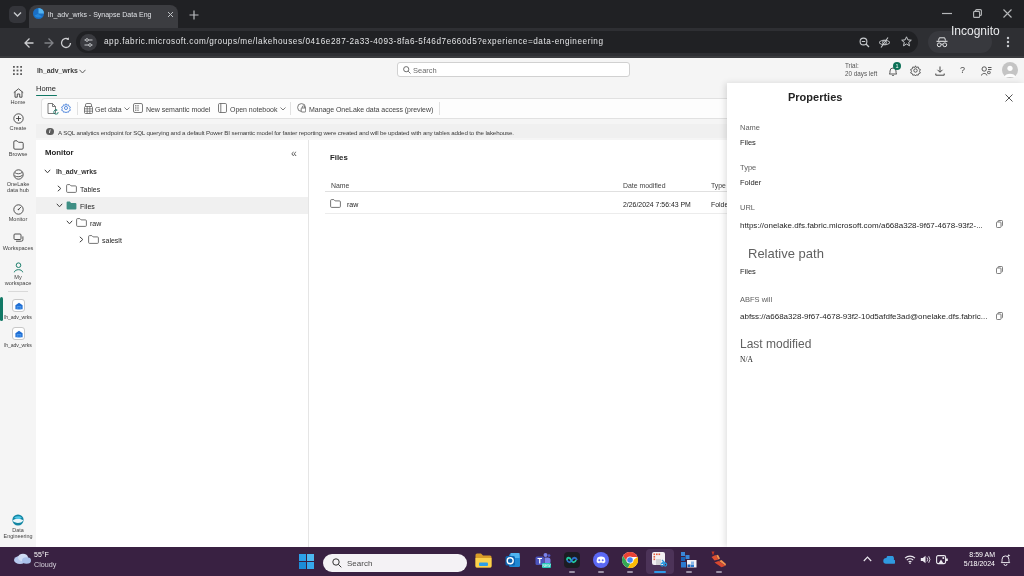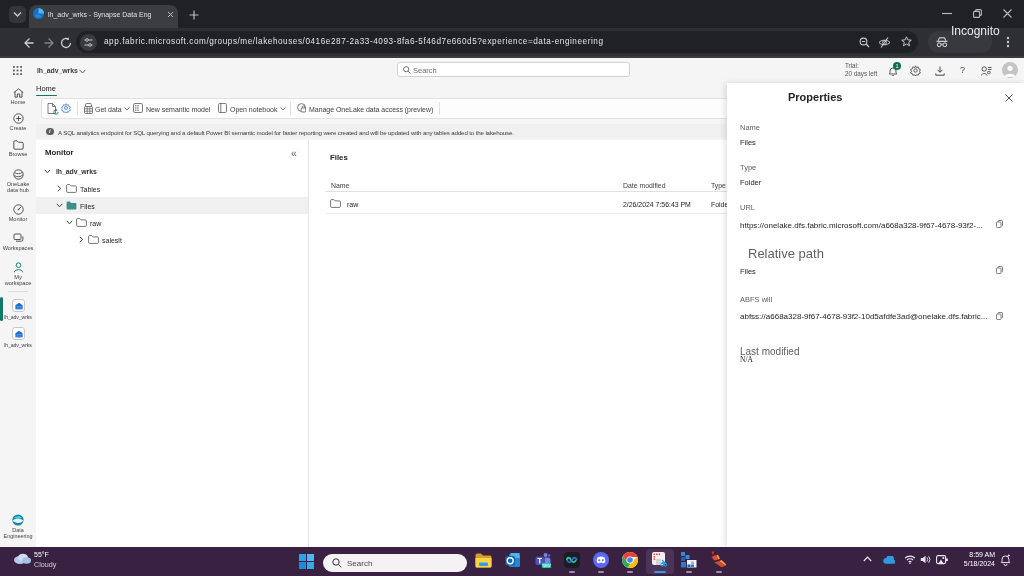--- a/index.html
+++ b/index.html
@@ -370,21 +370,21 @@
     <path d="M2 2 V1.3 A0.8 0.8 0 0 1 2.8 0.5 H5.7 A0.8 0.8 0 0 1 6.5 1.3 V5.2 A0.8 0.8 0 0 1 5.7 6" stroke="#616161" stroke-width="0.8" fill="none"></path>
   </svg>
 
 <div class="abs" style="left:740px;top:294.5px;color:#616161;font-size:7.5px;line-height:9px;">ABFS will</div>
 <div class="abs" style="left:740px;top:312px;width:250px;color:#242424;font-size:8px;line-height:9px;white-space:nowrap;overflow:hidden;">abfss://a668a328-9f67-4678-93f2-10d5afdfe3ad@onelake.dfs.fabric...</div>
 <svg class="abs" style="left:996px;top:311.5px" width="7" height="8" viewBox="0 0 7 8">
     <rect x="0.5" y="2" width="4.5" height="5.5" rx="0.8" stroke="#616161" stroke-width="0.8" fill="none"></rect>
     <path d="M2 2 V1.3 A0.8 0.8 0 0 1 2.8 0.5 H5.7 A0.8 0.8 0 0 1 6.5 1.3 V5.2 A0.8 0.8 0 0 1 5.7 6" stroke="#616161" stroke-width="0.8" fill="none"></path>
   </svg>
 
-<div class="abs" style="left:740px;top:340px;color:#616161;font-size:10px;line-height:9px;margin-top:7px;">Last modified</div>
+<div class="abs" style="left:740px;top:340px;color:#616161;font-size:12px;line-height:9px;">Last modified</div>
 <div class="abs" style="left:740px;top:354.5px;color:#242424;font-size:7.5px;line-height:9px;font-family:Liberation Serif, serif;">N/A</div>
 
 <div class="abs" style="left:0;top:547px;width:1024px;height:29px;background:#392142;"></div>
 
 <svg class="abs" style="left:13px;top:552px" width="18" height="12" viewBox="0 0 18 12">
     <ellipse cx="7" cy="8" rx="6" ry="4" fill="#b6c9ee"></ellipse>
     <ellipse cx="10" cy="5.5" rx="5" ry="3.8" fill="#cfdcf4"></ellipse>
     <ellipse cx="13.5" cy="8.5" rx="4.5" ry="3.3" fill="#a9c0ea"></ellipse>
   </svg>
 <div class="abs" style="left:34px;top:551px;color:#fff;font-size:7px;line-height:8.5px;">55°F</div>

